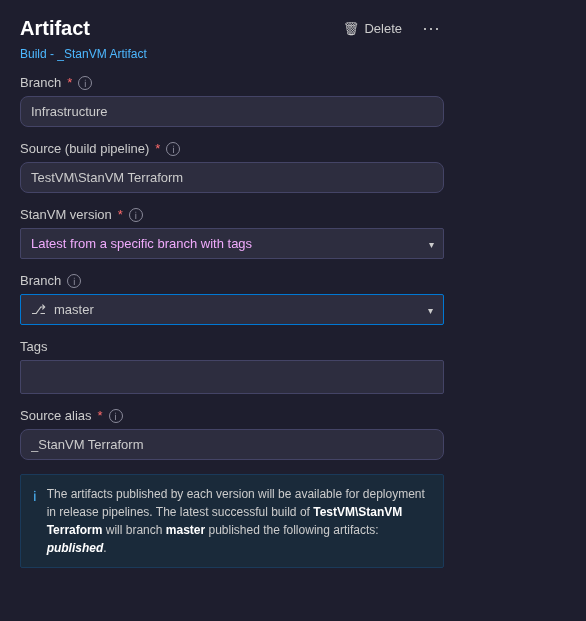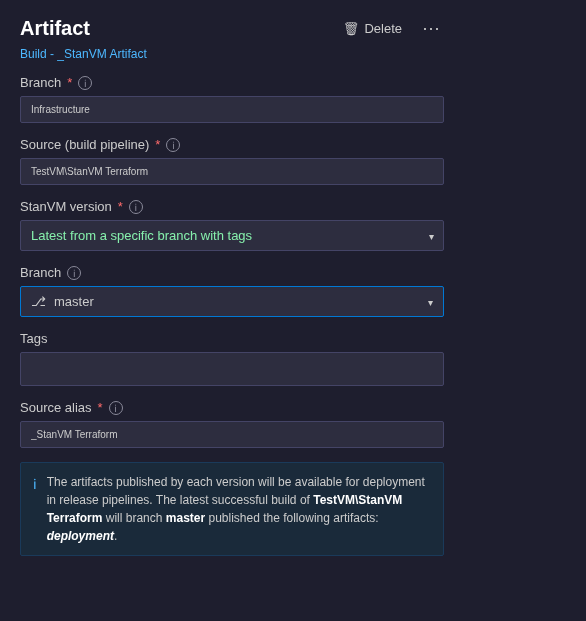--- a/index.html
+++ b/index.html
@@ -85,33 +85,33 @@
       font-size: 10px;
       color: #8a8a9a;
       cursor: pointer;
     }
     .form-input {
       width: 100%;
       background-color: #2d2d3f;
       border: 1px solid #444466;
       color: #cccccc;
       padding: 7px 10px;
-      font-size: 10px;
-      outline: none;
-      border-radius: 2px;
+      font-size: 13px;
+      outline: none;
+      border-radius: 8px;
     }
     .form-select-wrapper {
       position: relative;
       width: 100%;
     }
     .form-select {
       width: 100%;
       background-color: #2d2d3f;
       border: 1px solid #444466;
-      color: #86efac;
+      color: #f0abfc;
       padding: 7px 32px 7px 10px;
       font-size: 13px;
       outline: none;
       border-radius: 2px;
       appearance: none;
       cursor: pointer;
     }
     .select-arrow {
       position: absolute;
       right: 10px;
@@ -281,17 +281,17 @@
         <span class="info-icon">ℹ</span>
       </div>
       <input class="form-input" type="text" value="_StanVM Terraform" style="">
     </div>
 
   </div>
 
   <div class="info-box">
     <span class="info-box-icon">ℹ</span>
     <div class="info-box-text">
-      <span>The artifacts published by each version will be available for deployment in release pipelines. The latest successful build of </span><strong>TestVM\StanVM Terraform</strong><span> will branch </span><strong>master</strong><span> published the following artifacts: </span><em>deployment</em><span>.</span>
+      <span>The artifacts published by each version will be available for deployment in release pipelines. The latest successful build of </span><strong>TestVM\StanVM Terraform</strong><span> will branch </span><strong>master</strong><span> published the following artifacts: </span><em>published</em><span>.</span>
     </div>
   </div>
 
 </div>
 
 </body></html>

